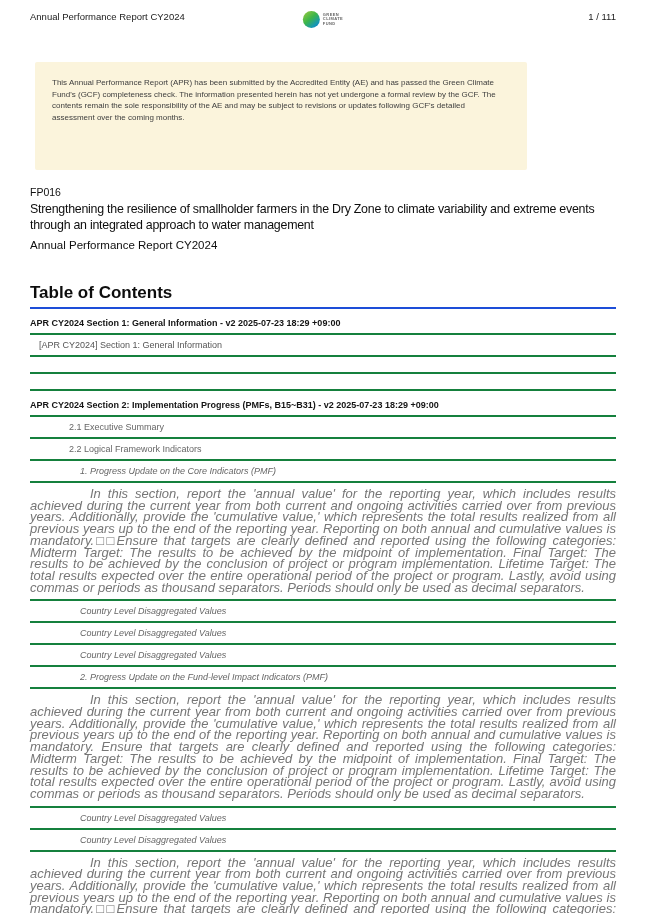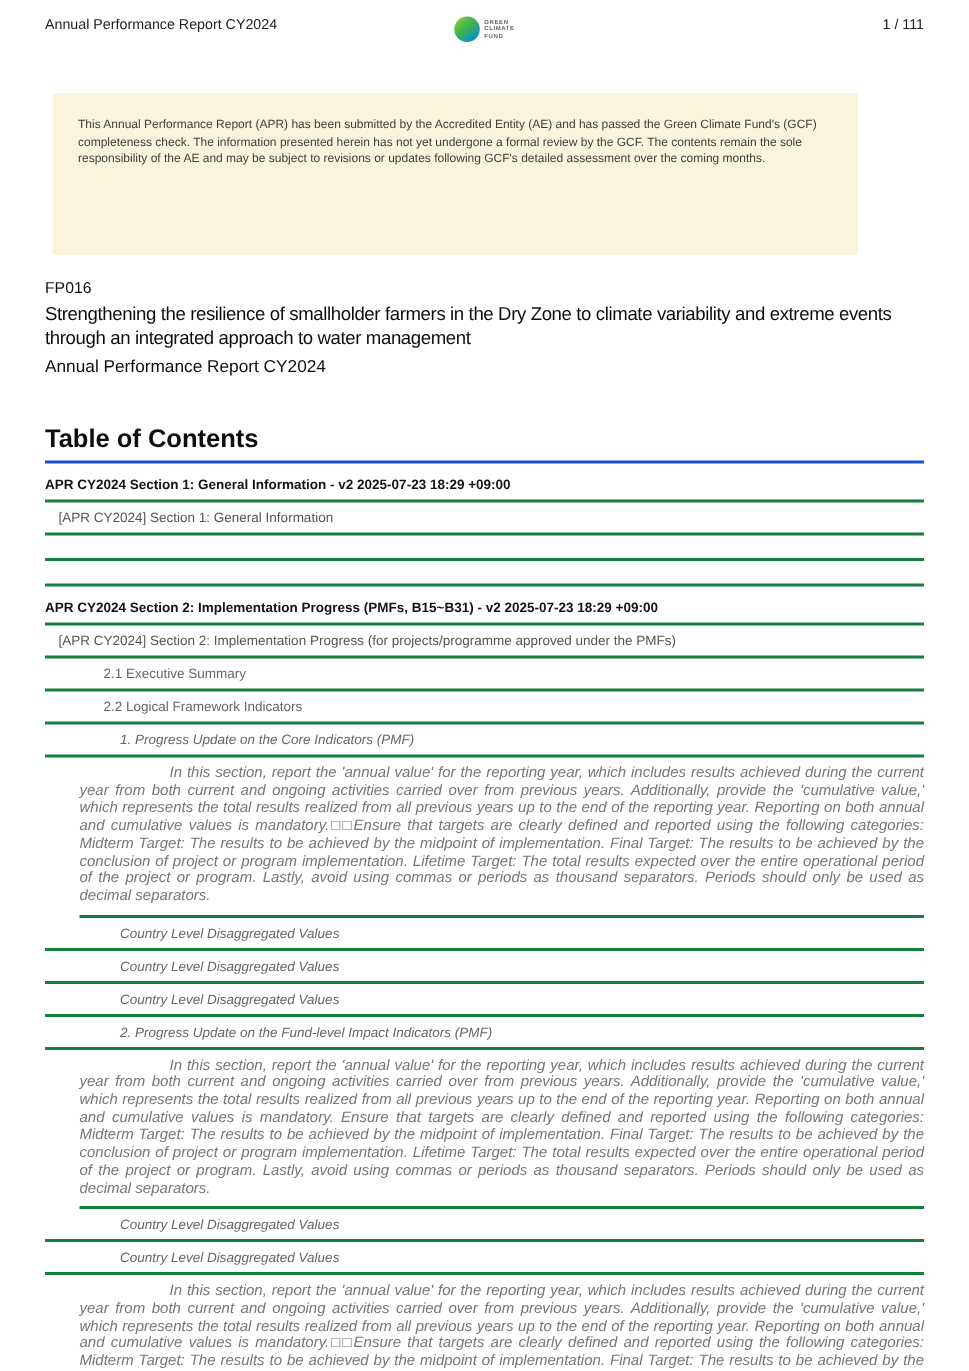--- a/index.html
+++ b/index.html
@@ -23,21 +23,21 @@
     position:absolute; left:50%; top:0; transform:translateX(-50%);
     display:flex; align-items:center; gap:3px;
   }
   .logo-globe {
     width:17px; height:17px; border-radius:50%;
     background:linear-gradient(140deg,#8dc63f 8%,#3cb54a 45%,#1596b5 78%,#0072bc 100%);
   }
   .logo-text { font-size:4px; line-height:4.6px; letter-spacing:.4px; color:#666; font-weight:bold; }
   
   .notice {
-    position:absolute; top:62px; left:35px; width:537px; height:108px;
+    position:absolute; top:62px; left:35px; width:492px; height:108px;
     background:#fbf4dc; border-radius:2px;
     padding:15px 26px 0 17px;
     font-size:8px; line-height:11.5px; color:#3d3d3d;
   }
   
   .fp-code   { position:absolute; top:186px; left:30px; font-size:10.5px; color:#111; }
   .proj-title{ position:absolute; top:202px; left:30px; width:586px;
                font-size:12.4px; line-height:15.5px; letter-spacing:-0.25px; color:#0e0e0e; }
   .rep-title { position:absolute; top:239px; left:30px; font-size:11.5px; color:#0e0e0e; }
   
@@ -53,24 +53,23 @@
     min-height:17px;
     color:#555;
   }
   .toc-row.section { font-weight:bold; color:#141414; padding-top:9px; }
   .toc-row.item    { padding-left:9px; color:#555; }
   .toc-row.sub2    { padding-left:39px; color:#666; }
   .toc-row.sub3    { padding-left:50px; font-style:italic; color:#666; }
   .toc-row.empty   { height:17px; }
   .toc-row.para {
     font-style:italic; color:#767676;
-    font-size:10px; line-height:11.7px;
+    font-size:13px; line-height:11.7px;
     text-align:justify; text-indent:60px;
     padding:5px 0 6px 0;
-    margin-left:23px;
   }
 </style>
 </head>
 <body>
 
 <div class="page">
 
   <div class="page-header">
     <span>Annual Performance Report CY2024</span>
     <span class="logo">
@@ -93,21 +92,20 @@
   <div class="rep-title">Annual Performance Report CY2024</div>
 
   <div class="toc">
     <div class="toc-heading">Table of Contents</div>
     <div>
         <div class="toc-row section">APR CY2024 Section 1: General Information - v2 2025-07-23 18:29 +09:00</div>
         <div class="toc-row item">[APR CY2024] Section 1: General Information</div>
         <div class="toc-row empty"></div>
         <div class="toc-row empty"></div>
         <div class="toc-row section">APR CY2024 Section 2: Implementation Progress (PMFs, B15~B31) - v2 2025-07-23 18:29 +09:00</div>
-        <div class="toc-row item">[APR CY2024] Section 2: Implementation Progress (for projects/programme approved under the PMFs)</div>
         <div class="toc-row sub2">2.1 Executive Summary</div>
         <div class="toc-row sub2">2.2 Logical Framework Indicators</div>
         <div class="toc-row sub3">1. Progress Update on the Core Indicators (PMF)</div>
         <div class="toc-row para">In this section, report the 'annual value' for the reporting year, which includes results achieved during the current year from both current and ongoing activities carried over from previous years. Additionally, provide the 'cumulative value,' which represents the total results realized from all previous years up to the end of the reporting year. Reporting on both annual and cumulative values is mandatory.□□Ensure that targets are clearly defined and reported using the following categories: Midterm Target: The results to be achieved by the midpoint of implementation. Final Target: The results to be achieved by the conclusion of project or program implementation. Lifetime Target: The total results expected over the entire operational period of the project or program. Lastly, avoid using commas or periods as thousand separators. Periods should only be used as decimal separators.</div>
         <div class="toc-row sub3">Country Level Disaggregated Values</div>
         <div class="toc-row sub3">Country Level Disaggregated Values</div>
         <div class="toc-row sub3">Country Level Disaggregated Values</div>
         <div class="toc-row sub3">2. Progress Update on the Fund-level Impact Indicators (PMF)</div>
         <div class="toc-row para">In this section, report the 'annual value' for the reporting year, which includes results achieved during the current year from both current and ongoing activities carried over from previous years. Additionally, provide the 'cumulative value,' which represents the total results realized from all previous years up to the end of the reporting year. Reporting on both annual and cumulative values is mandatory. Ensure that targets are clearly defined and reported using the following categories: Midterm Target: The results to be achieved by the midpoint of implementation. Final Target: The results to be achieved by the conclusion of project or program implementation. Lifetime Target: The total results expected over the entire operational period of the project or program. Lastly, avoid using commas or periods as thousand separators. Periods should only be used as decimal separators.</div>
         <div class="toc-row sub3">Country Level Disaggregated Values</div>

